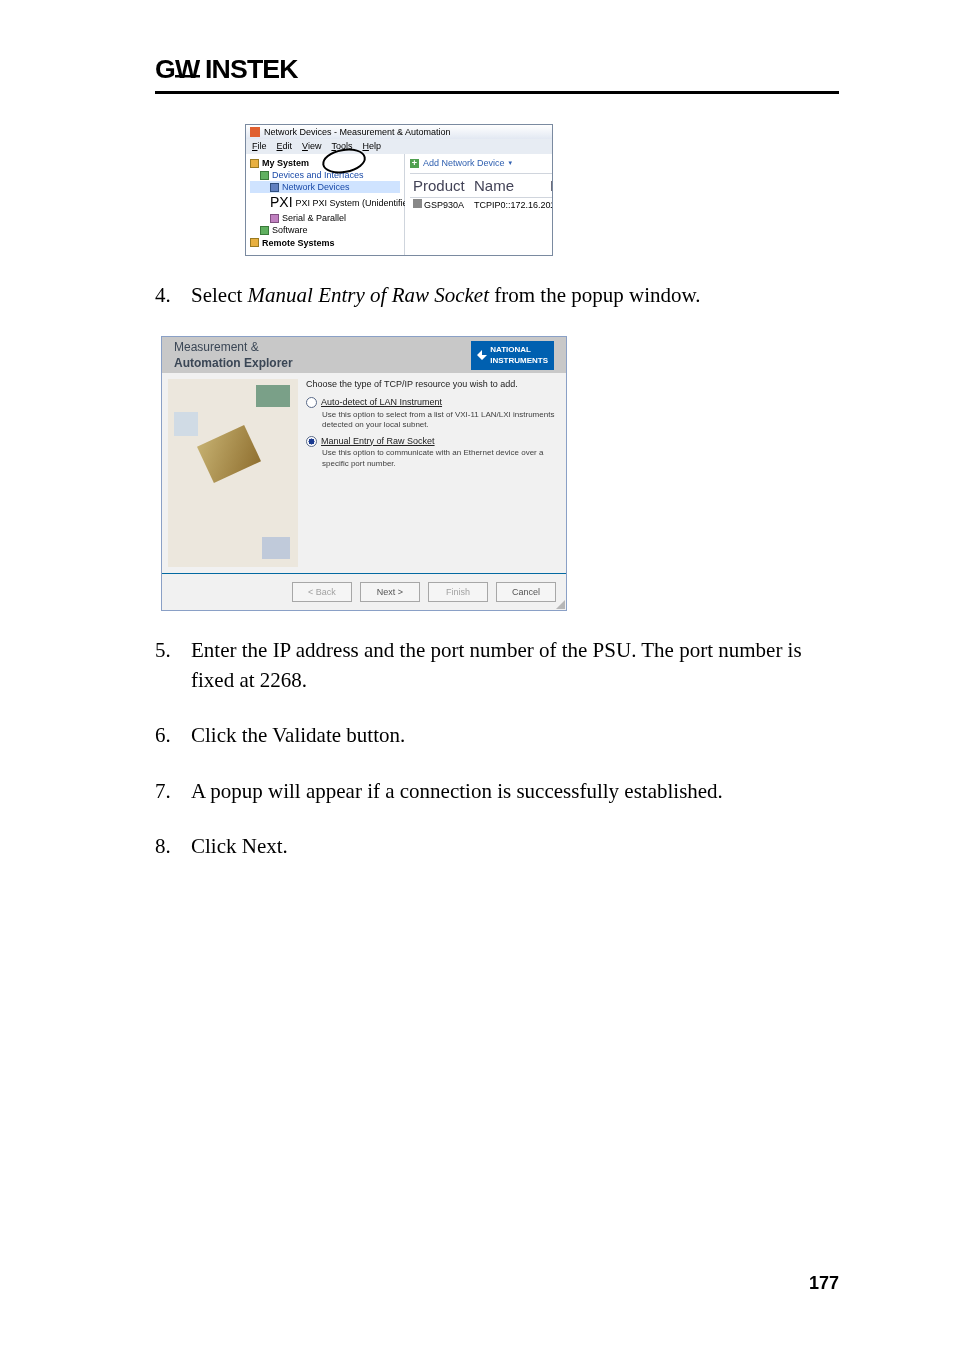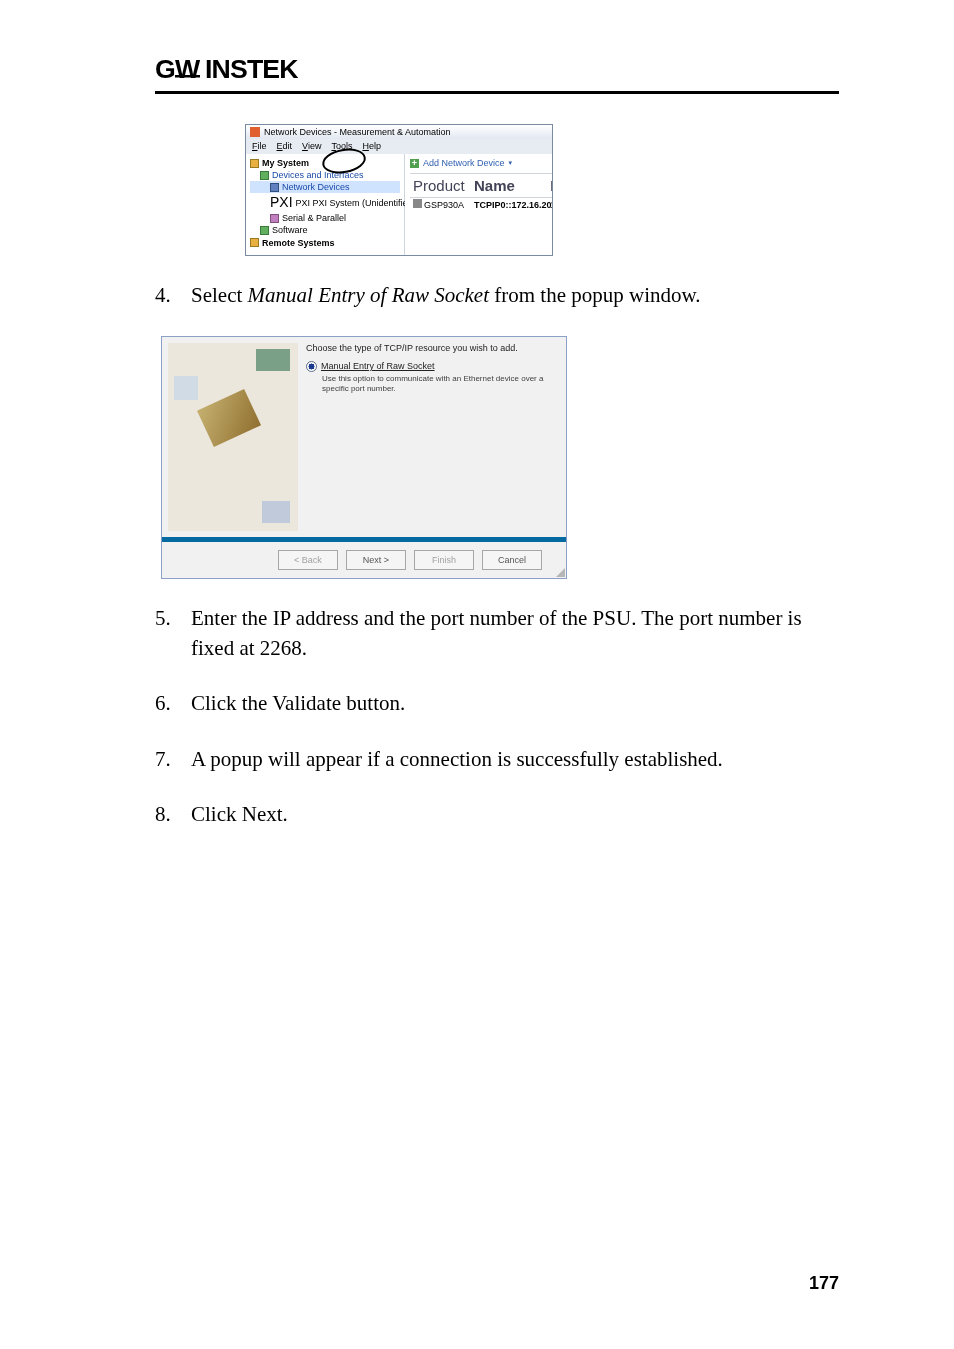--- a/index.html
+++ b/index.html
@@ -130,21 +130,21 @@
     display:flex; align-items:center; gap:4px;
     margin-bottom:3px;
   }
   .shot1 .right .addbtn .plus {
     width:9px;height:9px;background:#50a050;color:#fff;font-size:9px;line-height:9px;text-align:center;font-weight:bold;
   }
   .shot1 .right .addbtn .dd { font-size:7px;}
   .shot1 .tablehead { display:flex; font-size:15px; color:#434357; border-top:1px solid #d0d5dd; border-bottom:1px solid #d0d5dd; }
   .shot1 .tablehead div { padding:1px 3px; }
   .shot1 .th-prod { width:55px; }
-  .shot1 .th-name { width:70px;font-weight:bold; }
+  .shot1 .th-name { width:70px; }
   .shot1 .tablerow { display:flex; font-size:9px; }
   .shot1 .tablerow div { padding:1px 3px; }
   .shot1 .tablerow .picon { width:9px;height:9px;background:#888;margin-right:2px;display:inline-block;}
   .shot1 .circle {
     position:absolute;
     width:40px; height:20px;
     border:2px solid #000;
     border-radius:50%;
     top:24px; left:76px;
     transform: rotate(-10deg);
@@ -227,23 +227,23 @@
     width:18px; height:11px;
     display:inline-block;
     position:relative;
     left:-3px;
     top:2px;
   }
   .shot2 .btns {
     display:flex;
     justify-content:flex-end;
     gap:8px;
-    padding:8px 24px;
+    padding:8px 10px;
     background:#f1f1f1;
-    border-top:5px solid #0369a1;
+    border-top:1px solid #0369a1;
   }
   .shot2 .btns .btn {
     width:58px; height:18px;
     background:#f5f5f5;
     border:1px solid #a7a7a7;
     font-size:9px;
     display:flex; align-items:center; justify-content:center;
     color:#555;
   }
   .shot2 .btns .btn.dis { color:#a2a2a2; }
@@ -352,30 +352,49 @@
     <ol>
       <li>
         <span class="num">4.</span>
         <span class="text">
           <span>Select </span><span class="italic">Manual Entry of Raw Socket</span><span> from the popup window.</span>
         </span>
       </li>
     </ol>
 
     <div class="shot2">
+      <div class="banner">
+        <div class="bl">
+          <div class="l1">Measurement &amp;</div>
+          <div class="l2">Automation Explorer</div>
+        </div>
+        <div class="br">
+          <svg width="10" height="10" viewBox="0 0 10 10">
+              <path d="M0 5 L5 0 L5 5 L10 5 L5 10 Z" fill="#fff"></path>
+            </svg>
+          <div>
+            <div>NATIONAL</div>
+            <div>INSTRUMENTS</div>
+          </div>
+        </div>
+      </div>
       <div class="main">
         <div class="img">
           <div class="chip1"></div>
           <div class="chip2"></div>
           <div class="inst"></div>
           <div class="chip3"></div>
         </div>
         <div class="opts">
           <div class="hd">Choose the type of TCP/IP resource you wish to add.</div>
 
+          <div class="opt">
+            <span class="radio"></span><span class="lbl u">Auto-detect of LAN Instrument</span>
+            <div class="desc">Use this option to select from a list of VXI-11 LAN/LXI instruments detected on your local subnet.</div>
+          </div>
 
 
           <div class="opt">
             <span class="radio sel"></span><span class="lbl u">Manual Entry of Raw Socket</span>
             <div class="desc">Use this option to communicate with an Ethernet device over a specific port number.</div>
           </div>
         </div>
       </div>
       <div class="btns">
         <div class="btn dis">&lt; Back</div>

